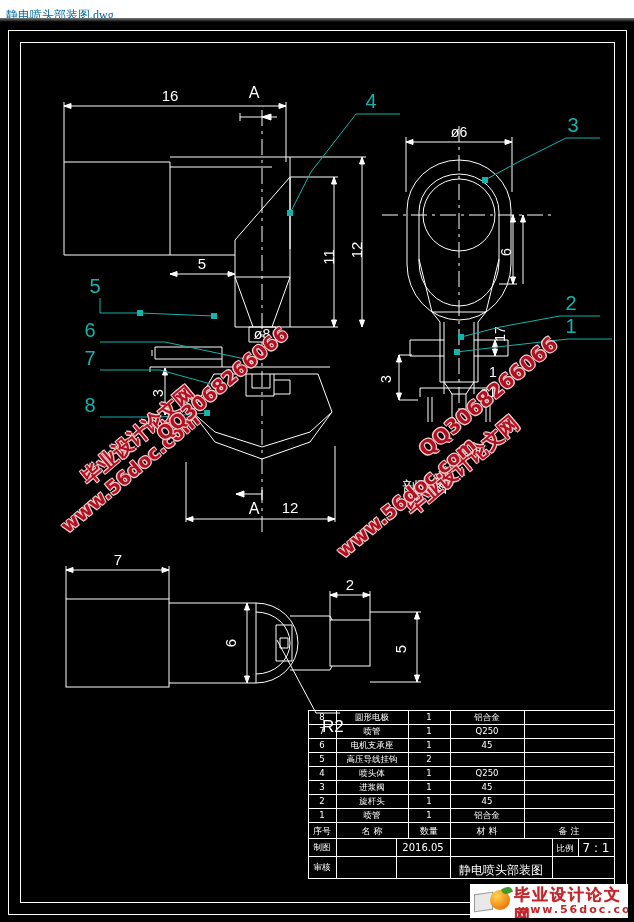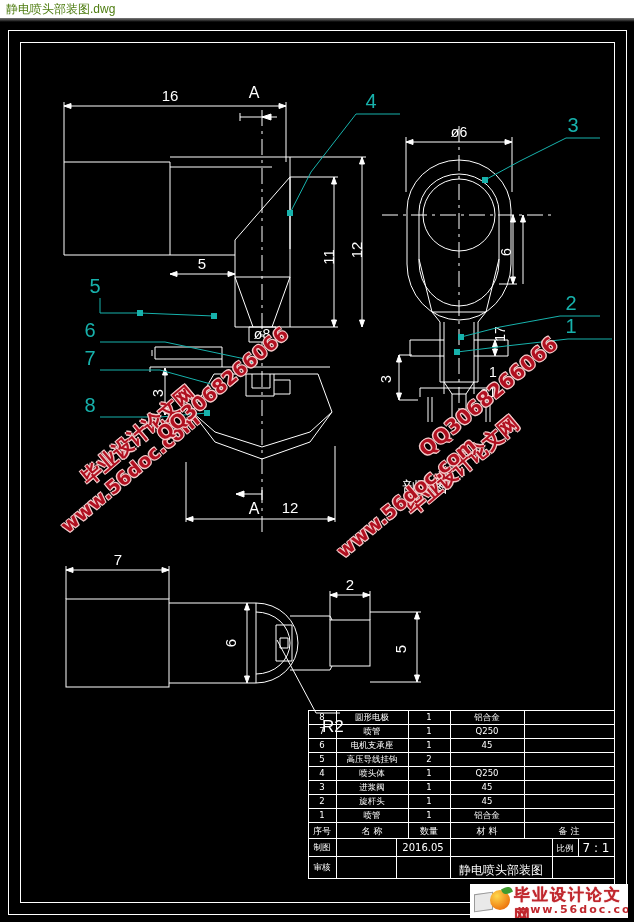--- a/index.html
+++ b/index.html
@@ -1,22 +1,22 @@
 <!DOCTYPE html>
 <html><head>
 <meta charset="utf-8">
 <style>
   html,body{margin:0;padding:0;background:#000;}
   body{width:634px;height:922px;overflow:hidden;font-family:"Liberation Sans",sans-serif;}
   #app{position:relative;width:634px;height:922px;background:#000;}
 
   
   #titlebar{position:absolute;left:0;top:0;width:634px;height:18px;background:#ffffff;}
-  #titlebar .fname{position:absolute;left:6px;top:1px;font-size:12px;color:#4d7c0f;
-      font-family:Liberation Sans, sans-serif;white-space:nowrap;}
+  #titlebar .fname{position:absolute;left:6px;top:7px;font-size:12px;color:#0369a1;
+      font-family:Liberation Serif, serif;white-space:nowrap;}
   #tb-shadow{position:absolute;left:0;top:18px;width:634px;height:4px;
       background:linear-gradient(#7c7c7c,#000);}
 
   
   #canvas{position:absolute;left:0;top:22px;width:634px;height:900px;background:#000;}
   svg{display:block;}
 
   
   .wm{position:absolute;color:#b01020;font-weight:bold;white-space:nowrap;
       font-family:"DejaVu Sans","Liberation Sans",sans-serif;

